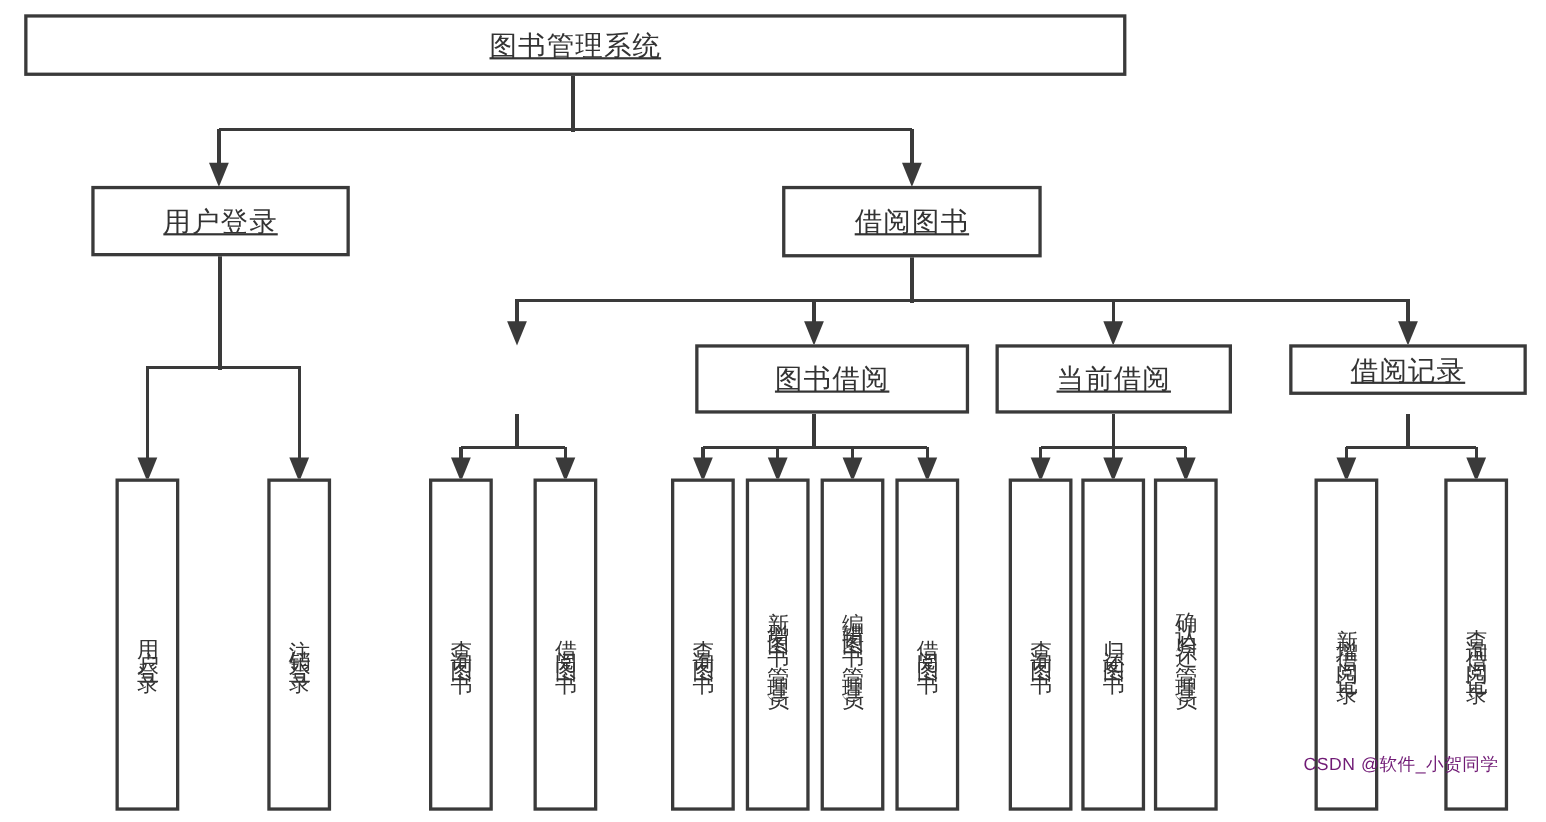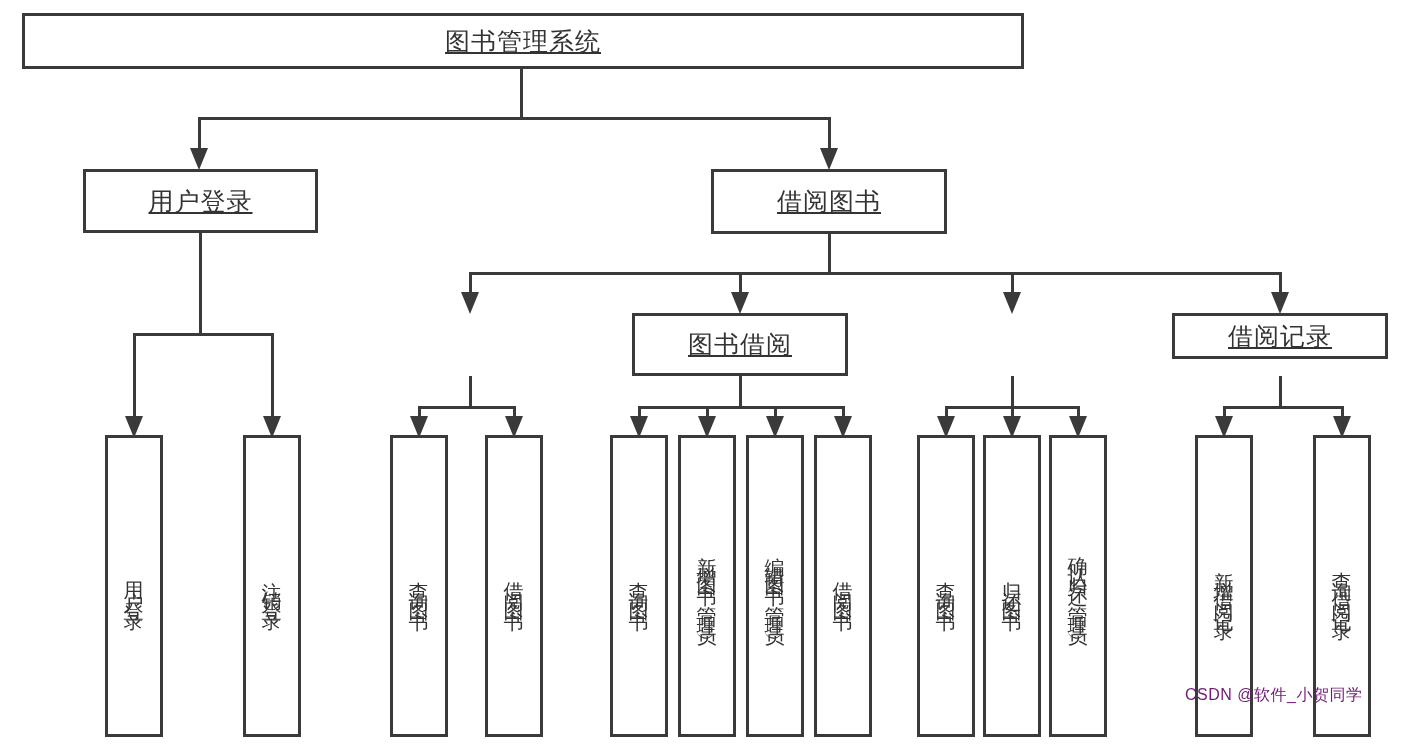--- a/index.html
+++ b/index.html
@@ -93,22 +93,25 @@
     <span class="hlabel">图书管理系统</span>
   </div>
 
   <div class="node" style="left:83px;top:169px;width:235px;height:64px">
     <span class="hlabel">用户登录</span>
   </div>
   <div class="node" style="left:711px;top:169px;width:236px;height:65px">
     <span class="hlabel">借阅图书</span>
   </div>
 
-  <div class="node" style="left:632px;top:313px;width:216px;height:63px">
+  <div class="node" style="left:632px;top:313px;width:249px;height:63px">
     <span class="hlabel">图书借阅</span>
+  </div>
+  <div class="node" style="left:905px;top:313px;width:215px;height:63px">
+    <span class="hlabel">当前借阅</span>
   </div>
   <div class="node" style="left:1172px;top:313px;width:216px;height:46px">
     <span class="hlabel">借阅记录</span>
   </div>
 
   <div class="leaf" style="left:105px">
     <span class="vtext">用户登录</span>
   </div>
   <div class="leaf" style="left:243px">
     <span class="vtext">注销登录</span>

